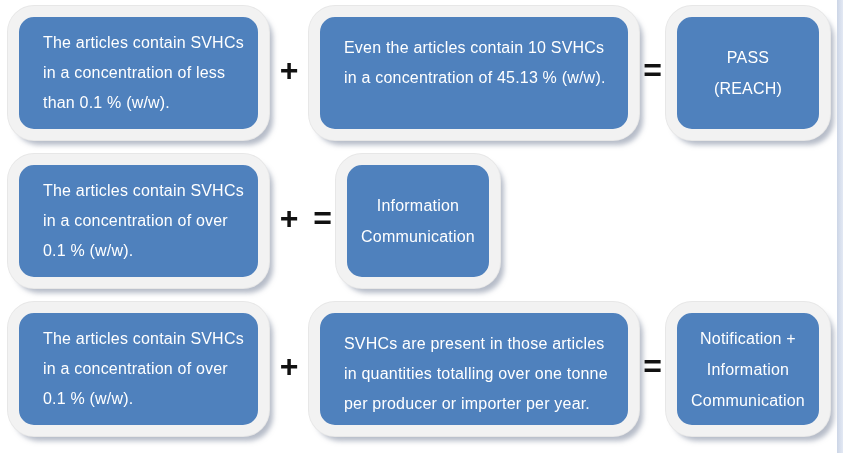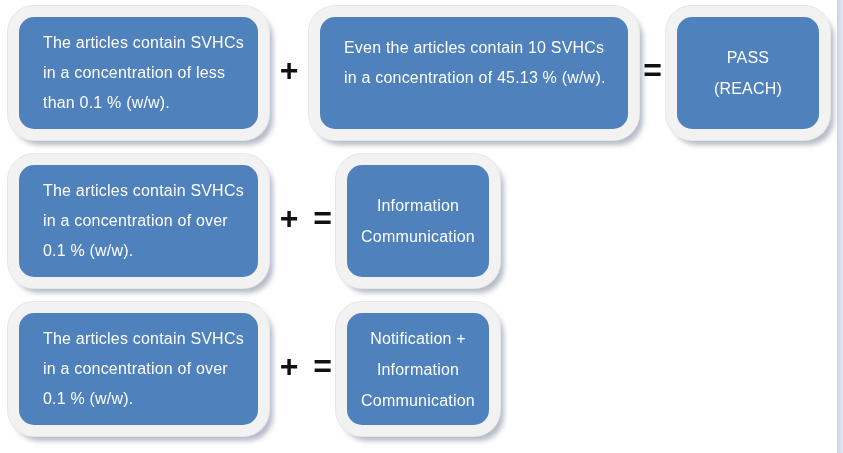--- a/index.html
+++ b/index.html
@@ -55,20 +55,21 @@
     padding: 16px 10px 10px 24px;
     justify-content: flex-start;
     text-align: left;
   }
   .col3 {
     width: 164px;
     padding: 10px 6px;
     justify-content: center;
     text-align: center;
     line-height: 31px;
+    align-items: center;
   }
   .op {
     align-self: center;
     text-align: center;
     font-weight: 700;
     font-size: 32px;
     color: #111111;
     font-family: "Liberation Sans", sans-serif;
     padding-bottom: 6px;
   }
@@ -121,20 +122,25 @@
       </div>
     </div>
 
     <div class="row">
       <div class="box col1">
         <span class="box-text">The articles contain SVHCs
 in a concentration of over
 0.1 % (w/w).</span>
       </div>
       <div class="op plus">+</div>
+      <div class="box col2">
+        <span class="box-text">SVHCs are present in those articles
+in quantities totalling over one tonne
+per producer or importer per year.</span>
+      </div>
       <div class="op eq">=</div>
       <div class="box col3">
         <span class="box-text">Notification +
 Information
 Communication</span>
       </div>
     </div>
 
   </div>
   <div class="page-edge-strip"></div>

